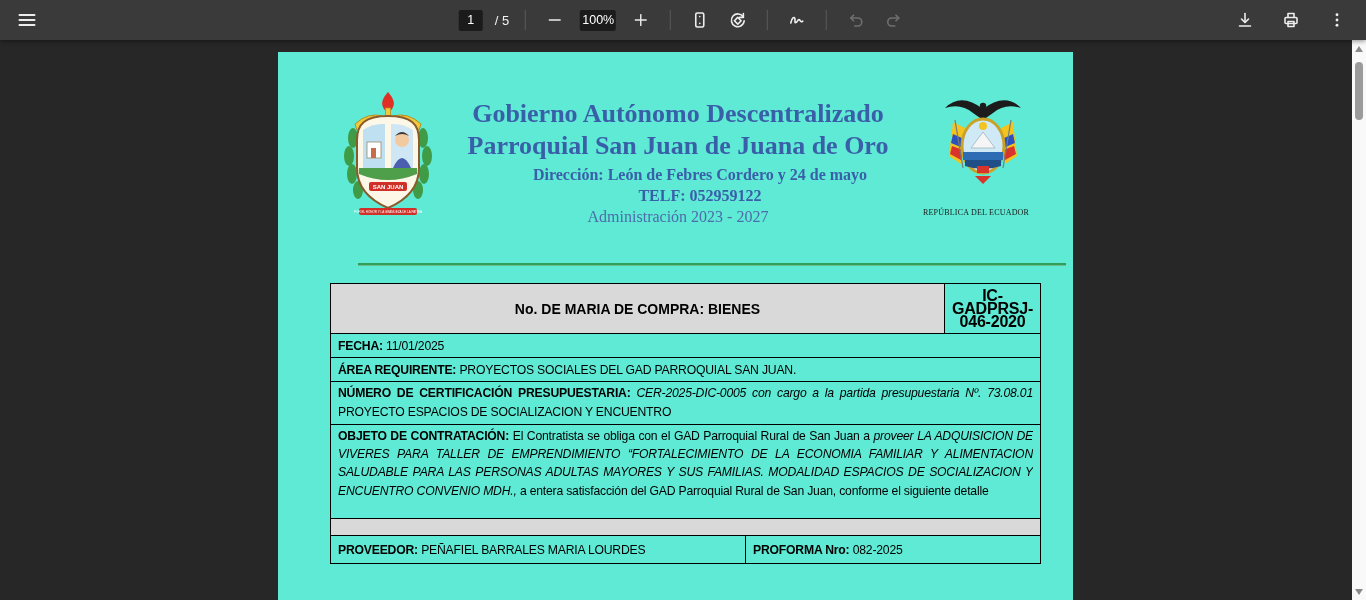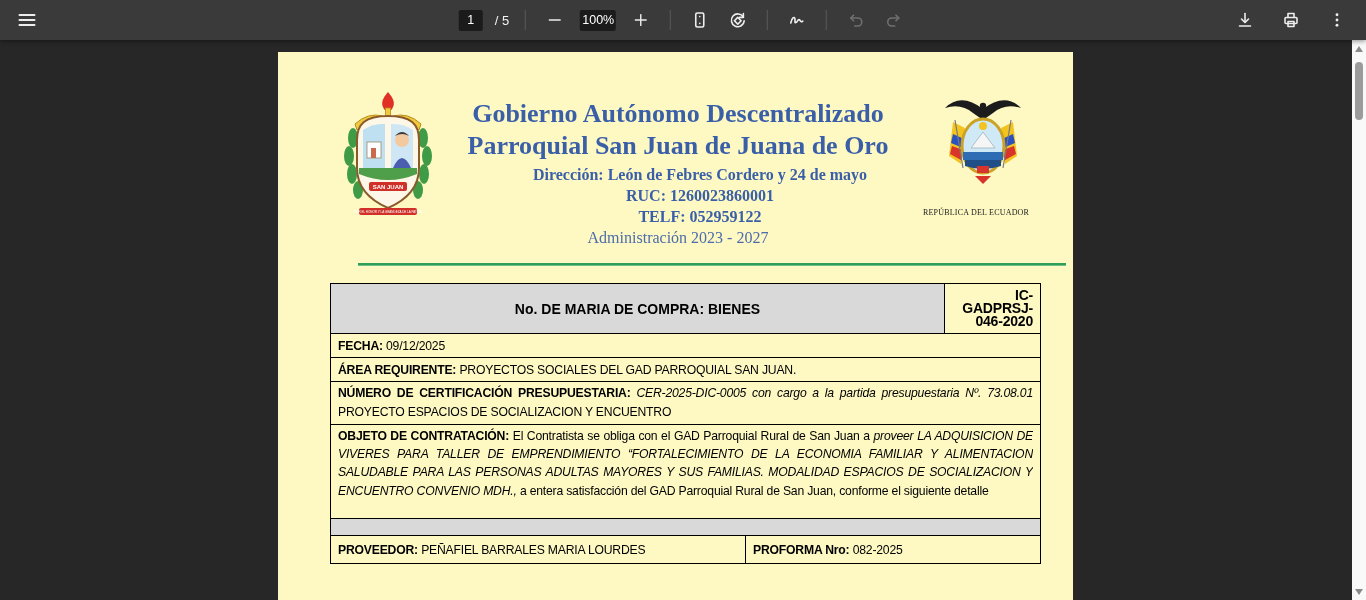--- a/index.html
+++ b/index.html
@@ -29,21 +29,21 @@
   .scrollbar{position:absolute;right:0;top:40px;width:14px;height:560px;background:#f9f9f9;z-index:4;}
   .sb-up{position:absolute;top:6px;left:3px;width:0;height:0;
          border-left:4px solid transparent;border-right:4px solid transparent;
          border-bottom:6px solid #8a8a8a;}
   .sb-down{position:absolute;bottom:5px;left:3px;width:0;height:0;
          border-left:4px solid transparent;border-right:4px solid transparent;
          border-top:6px solid #8a8a8a;}
   .sb-thumb{position:absolute;top:22px;left:3px;width:8px;height:58px;background:#9b9b9b;border-radius:4px;}
 
   
-  .page{position:absolute;left:278px;top:52px;width:795px;height:548px;background:#fef9c3;overflow:hidden;}
+  .page{position:absolute;left:278px;top:52px;width:795px;height:548px;background:#5eead4;overflow:hidden;}
 
   .hdr-text{position:absolute;left:150px;top:46px;width:500px;text-align:center;
             font-family:"Liberation Serif",serif;color:#3a5fa9;}
   .hdr-title{font-size:26px;font-weight:bold;line-height:32px;white-space:nowrap;}
   .hdr-sub{font-size:16px;font-weight:bold;line-height:21px;padding-left:44px;}
   .hdr-admin{font-size:16px;font-weight:normal;line-height:21px;color:#4d6cab;}
 
   .seal-left{position:absolute;left:55px;top:36px;width:110px;height:132px;}
   .seal-right{position:absolute;left:663px;top:40px;width:84px;height:112px;}
   .seal-right-caption{position:absolute;left:645px;top:156px;width:122px;text-align:left;
@@ -51,21 +51,21 @@
 
   .green-rule{position:absolute;left:80px;top:211px;width:708px;height:3px;
               background:linear-gradient(to bottom,#2f9e58 65%,#a8dcbb);}
 
   
   .doc-table{position:absolute;left:52px;top:231px;width:710px;border-collapse:collapse;
              table-layout:fixed;font-size:12.2px;letter-spacing:-0.2px;color:#000;}
   .doc-table td{border:1.5px solid #000;padding:0 7px;vertical-align:middle;}
   .r1{font-size:14px;font-weight:bold;text-align:center;letter-spacing:0;}
   .r2l{font-size:14px;font-weight:bold;text-align:center;background:#d9d9d9;letter-spacing:0;}
-  .r2r{font-size:14px;font-weight:bold;text-align:right;line-height:13px;padding:0 2px;}
+  .r2r{font-size:16px;font-weight:bold;text-align:center;line-height:13px;padding:0 2px;}
   .lbl{font-weight:bold;}
   .just{text-align:justify;vertical-align:top;padding-top:2px;}
   .clip{overflow:hidden;}
   .grayband{background:#d9d9d9;}
   .it{font-style:italic;}
   .lh19{line-height:19px;}
   .lh18{line-height:18.4px;}
   .vt{vertical-align:top;padding-top:2px;}
 </style>
 </head>
@@ -212,21 +212,20 @@
       <text x="55" y="99" text-anchor="middle" font-size="6" font-family="Liberation Sans, sans-serif" font-weight="bold" fill="#ffffff">SAN JUAN</text>
 
       <rect x="26" y="118" width="58" height="7" rx="2" fill="#d03028"></rect>
       <text x="55" y="123" text-anchor="middle" font-size="3" font-family="Liberation Sans, sans-serif" fill="#ffffff">POR EL HONOR Y LA GRANDEZA DE LA PATRIA</text>
     </svg>
 
     <div class="hdr-text">
       <div class="hdr-title">Gobierno Autónomo Descentralizado</div>
       <div class="hdr-title">Parroquial San Juan de Juana de Oro</div>
       <div class="hdr-sub" style="margin-top:2px">Dirección: León de Febres Cordero y 24 de mayo</div>
-      <div class="hdr-sub">RUC: 1260023860001</div>
       <div class="hdr-sub">TELF: 052959122</div>
       <div class="hdr-admin">Administración 2023 - 2027</div>
     </div>
 
     <svg class="seal-right" viewBox="0 0 84 112">
 
       <path d="M4,16 Q20,0 42,17 Q64,0 80,16 Q64,11 52,21 L42,28 L32,21 Q20,11 4,16 Z" fill="#1c1c1c"></path>
       <circle cx="42" cy="14" r="3.2" fill="#1c1c1c"></circle>
 
       <g stroke-width="0">
@@ -266,21 +265,21 @@
         <td colspan="2" class="r2l">No. DE MARIA DE COMPRA: BIENES</td>
         <td class="r2r">
           <span style="display:block">IC-</span>
           <span style="display:block">GADPRSJ-</span>
           <span style="display:block">046-2020</span>
         </td>
       </tr>
 
       <tr style="height:24px">
         <td colspan="3">
-          <span class="lbl">FECHA:</span><span> 09/12/2025</span>
+          <span class="lbl">FECHA:</span><span> 11/01/2025</span>
         </td>
       </tr>
 
       <tr style="height:24px">
         <td colspan="3">
           <span class="lbl">ÁREA REQUIRENTE:</span><span> PROYECTOS SOCIALES DEL GAD PARROQUIAL SAN JUAN.</span>
         </td>
       </tr>
 
       <tr style="height:43px">

